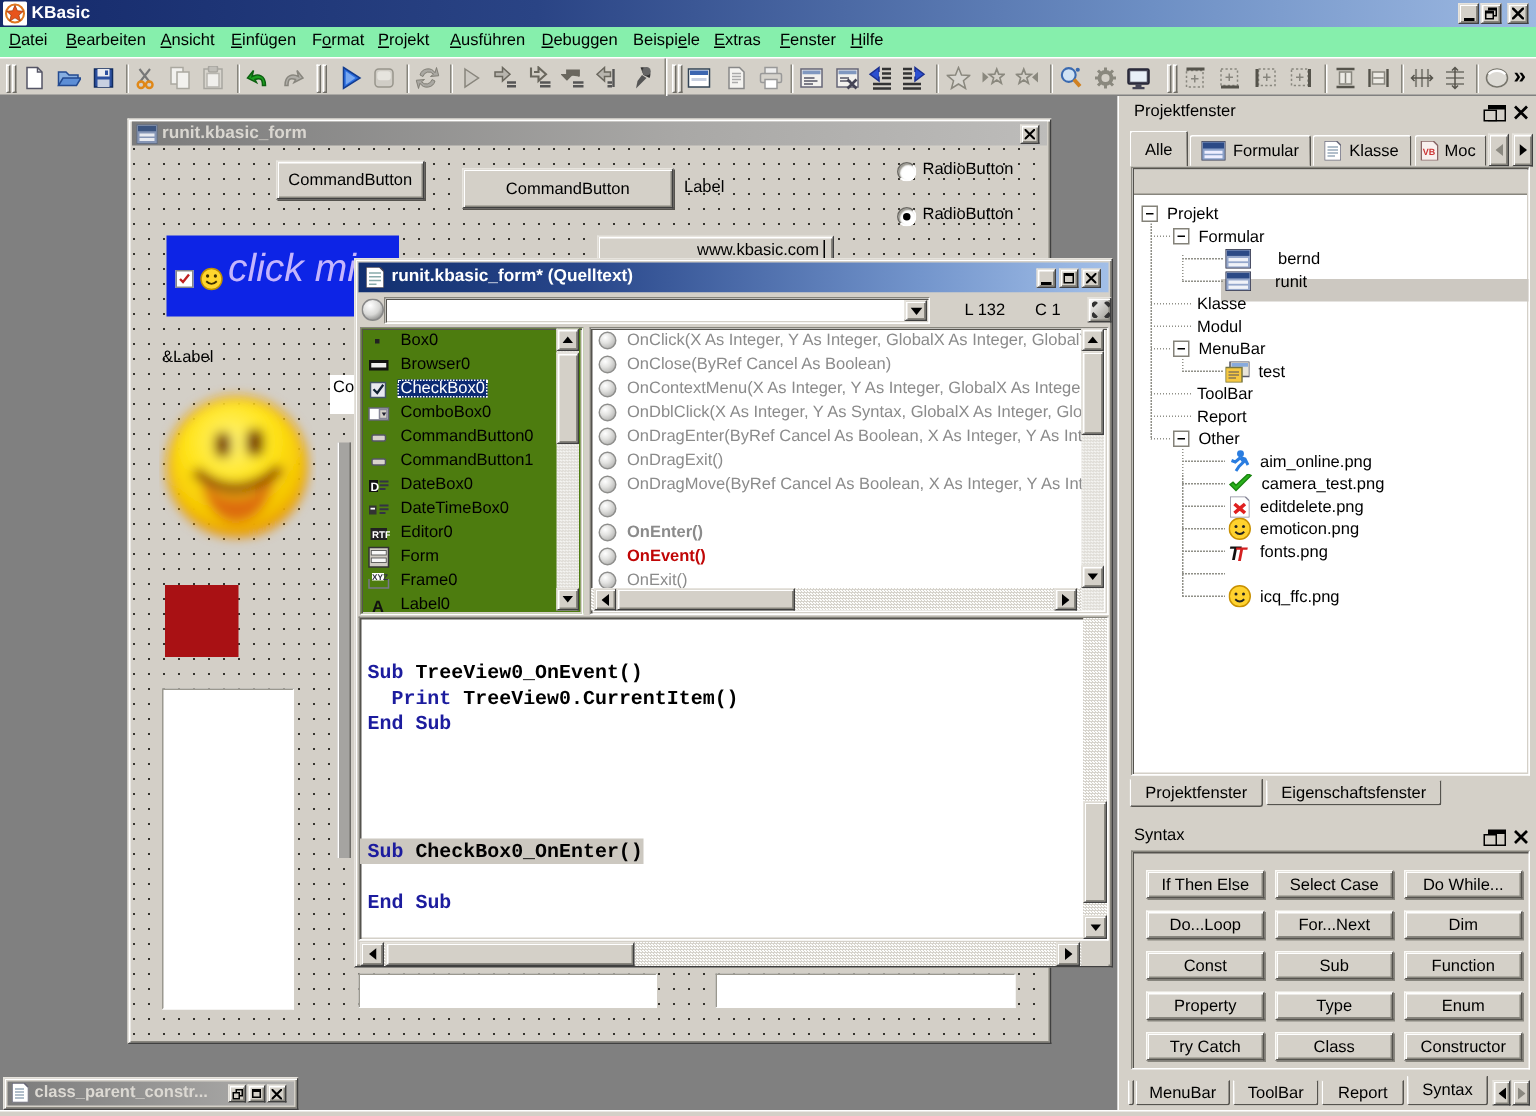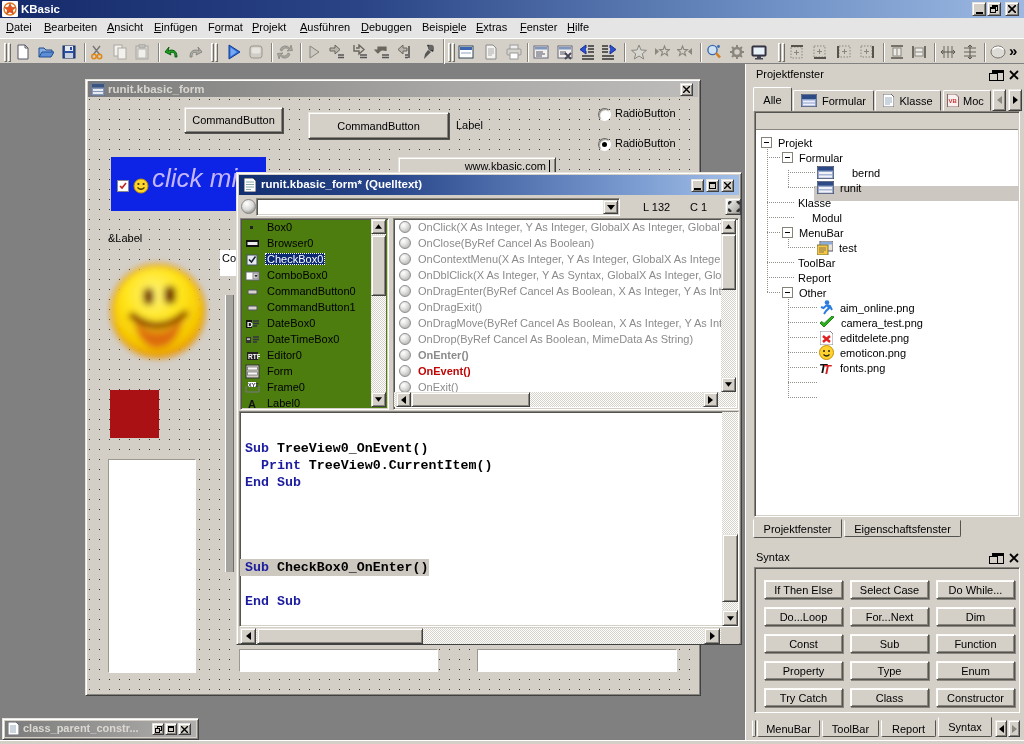--- a/index.html
+++ b/index.html
@@ -47,21 +47,21 @@
       <div class="abs" style="left:4px;top:2px;width:6px;height:6px;border:1px solid #000;border-top-width:2px"></div>
       <div class="abs" style="left:2px;top:4px;width:6px;height:6px;border:1px solid #000;border-top-width:2px;background:#d4d0c8"></div>
     </div>
  <div class="abs r3 ctr" style="left:1005px;top:2px;width:14px;height:14px">
       <svg width="8" height="8" viewBox="0 0 8 8">
         <path d="M0 0 L8 8 M8 0 L0 8" stroke="#000" stroke-width="1.7"></path>
       </svg>
     </div>
 </div>
 
-<div class="abs" style="left:0;top:18px;width:1024px;height:34px;background:#e5e5e5;border-bottom:1px solid #b8b5ae">
+<div class="abs" style="left:0;top:18px;width:1024px;height:34px;background:#86efac;border-bottom:1px solid #b8b5ae">
  <div class="abs" style="left:6px;top:3px"><span class="u">D</span>atei</div>
  <div class="abs" style="left:44px;top:3px"><span class="u">B</span>earbeiten</div>
  <div class="abs" style="left:107px;top:3px"><span class="u">A</span>nsicht</div>
  <div class="abs" style="left:154px;top:3px"><span class="u">E</span>infügen</div>
  <div class="abs" style="left:208px;top:3px">F<span class="u">o</span>rmat</div>
  <div class="abs" style="left:252px;top:3px"><span class="u">P</span>rojekt</div>
  <div class="abs" style="left:300px;top:3px"><span class="u">A</span>usführen</div>
  <div class="abs" style="left:361px;top:3px"><span class="u">D</span>ebuggen</div>
  <div class="abs" style="left:422px;top:3px">Beispi<span class="u">e</span>le</div>
  <div class="abs" style="left:476px;top:3px"><span class="u">E</span>xtras</div>
@@ -522,21 +522,20 @@
    <div class="ev" style="top:80px">
           <i></i>
           <span>OnDragExit()</span>
         </div>
    <div class="ev" style="top:96px">
           <i></i>
           <span>OnDragMove(ByRef Cancel As Boolean, X As Integer, Y As Int</span>
         </div>
    <div class="ev" style="top:112px">
           <i></i>
-          <span>OnDrop(ByRef Cancel As Boolean, MimeData As String)</span>
         </div>
    <div class="ev" style="top:128px">
           <i></i>
           <span style="font-weight:bold">OnEnter()</span>
         </div>
    <div class="ev" style="top:144px">
           <i></i>
           <span style="font-weight:bold;color:#c00606">OnEvent()</span>
         </div>
    <div class="ev" style="top:160px">
@@ -707,27 +706,27 @@
           </svg>
           <span style="margin-left:18px">bernd</span>
         </div>
    <div class="tr" style="top:49px">
           <svg style="margin-left:62px" width="17" height="13" viewBox="0 0 17 13">
             <rect x="0" y="0" width="17" height="13" fill="#96a8cc" stroke="#334"></rect>
             <rect x="1" y="1" width="15" height="3.6" fill="#2c4a86"></rect>
             <rect x="2" y="6" width="13" height="2.2" fill="#f0f2f8"></rect>
             <rect x="2" y="9.4" width="13" height="2.2" fill="#f0f2f8"></rect>
           </svg>
-          <span style="margin-left:6px">runit</span>
+          <span style="margin-left:16px">runit</span>
         </div>
    <div class="tr" style="top:64px">
           <span style="margin-left:43px">Klasse</span>
         </div>
    <div class="tr" style="top:79px">
-          <span style="margin-left:57px">Modul</span>
+          <span style="margin-left:43px">Modul</span>
         </div>
    <div class="tr" style="top:94px">
           <span class="exp" style="margin-left:27px"></span>
           <span style="margin-left:6px">MenuBar</span>
         </div>
    <div class="tr" style="top:109px">
           <svg style="margin-left:62px" width="16" height="14" viewBox="0 0 16 14">
             <rect x="3" y="0" width="13" height="10" fill="#e8e4da" stroke="#556"></rect>
             <rect x="4" y="1" width="11" height="2.5" fill="#88aadd"></rect>
             <rect x="0" y="4" width="11" height="10" fill="#f6c842" stroke="#774"></rect>
@@ -773,20 +772,29 @@
             <path d="M4.5 9.5 Q7.5 12.5 10.5 9.5" stroke="#222" stroke-width="1.2" fill="none"></path>
           </svg>
           <span style="margin-left:6px">emoticon.png</span>
         </div>
    <div class="tr" style="top:229px">
           <svg style="margin-left:64px" width="15" height="14" viewBox="0 0 15 14">
             <text x="0" y="12" font-size="13" font-weight="bold" fill="#111" font-style="italic">T</text>
             <text x="4" y="13" font-size="13" font-weight="bold" fill="#d42020" font-style="italic">T</text>
           </svg>
           <span style="margin-left:6px">fonts.png</span>
+        </div>
+   <div class="tr" style="top:259px">
+          <svg style="margin-left:64px" width="15" height="15" viewBox="0 0 15 15">
+            <circle cx="7.5" cy="7.5" r="7" fill="#ffd22e" stroke="#c89000"></circle>
+            <circle cx="5" cy="6" r="1" fill="#222"></circle>
+            <circle cx="10" cy="6" r="1" fill="#222"></circle>
+            <path d="M4.5 9.5 Q7.5 12.5 10.5 9.5" stroke="#222" stroke-width="1.2" fill="none"></path>
+          </svg>
+          <span style="margin-left:6px">icq_ffc.png</span>
         </div>
   </div>
  </div>
 
  <div class="btab" style="left:1px;top:455px;width:89px;height:19px;z-index:2">Projektfenster</div>
  <div class="btab" style="left:92px;top:456px;width:117px;height:17px">Eigenschaftsfenster</div>
 
  <div class="abs" style="left:4px;top:487px;font-size:11px">Syntax</div>
  <div class="abs" style="left:240px;top:489px;width:12px;height:11px;border:1px solid #000;border-top-width:3px;background:#d4d0c8"></div>
     <div class="abs" style="left:237px;top:492px;width:9px;height:8px;border:1px solid #000;background:#d4d0c8"></div>

